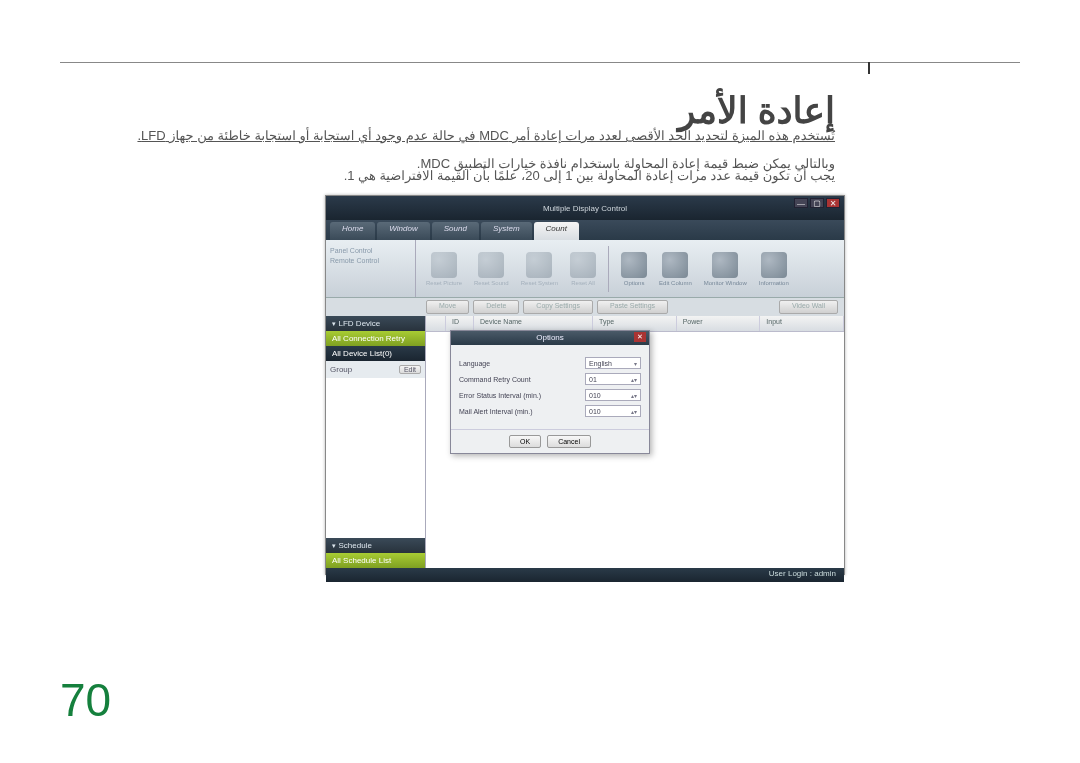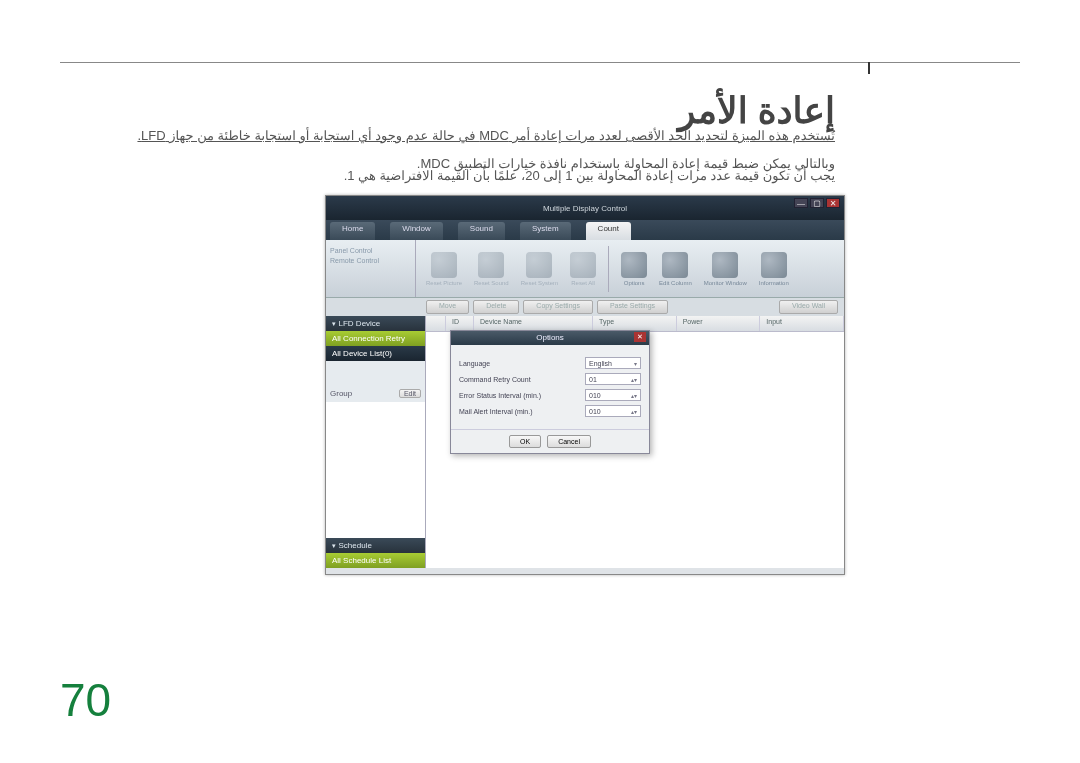--- a/index.html
+++ b/index.html
@@ -85,22 +85,23 @@
     background: #445; color: #eee;
     font-size: 8px; line-height: 10px;
     text-align: center;
     border: 1px solid #223;
   }
   .winbtn.close { background: #a33; }
   .tabs {
     height: 20px;
     background: linear-gradient(#3a4a5a,#2a3a48);
     display: flex;
-    gap: 15px;
+    gap: 2px;
     padding: 2px 4px 0 4px;
+    font-style: italic;
   }
   .tab {
     padding: 2px 12px;
     background: linear-gradient(#5a6a78,#3a4a58);
     color: #dde;
     border-radius: 3px 3px 0 0;
     font-size: 8px;
   }
   .tab.active {
     background: linear-gradient(#f5f5f5,#d8dde2);
@@ -189,21 +190,20 @@
   }
   .sb-sub.dark {
     background: linear-gradient(#2a3a48,#1a2530);
   }
   .sb-body {
     padding: 4px;
     font-size: 8px;
     color: #556;
     display: flex;
     justify-content: space-between;
-    margin-top: 24px;
   }
   .sb-edit {
     font-size: 7px;
     padding: 0 4px;
     background: linear-gradient(#f4f4f4,#dcdcdc);
     border: 1px solid #aaa;
     border-radius: 2px;
   }
   .sb-flex { flex: 1; background: #fff; }
   .content {
@@ -436,13 +436,14 @@
           </div>
         </div>
         <div class="dlg-foot">
           <div class="dbtn">OK</div>
           <div class="dbtn">Cancel</div>
         </div>
       </div>
     </div>
   </div>
 
+  <div class="statusbar">User Login : admin</div>
 </div>
 
 </body></html>

